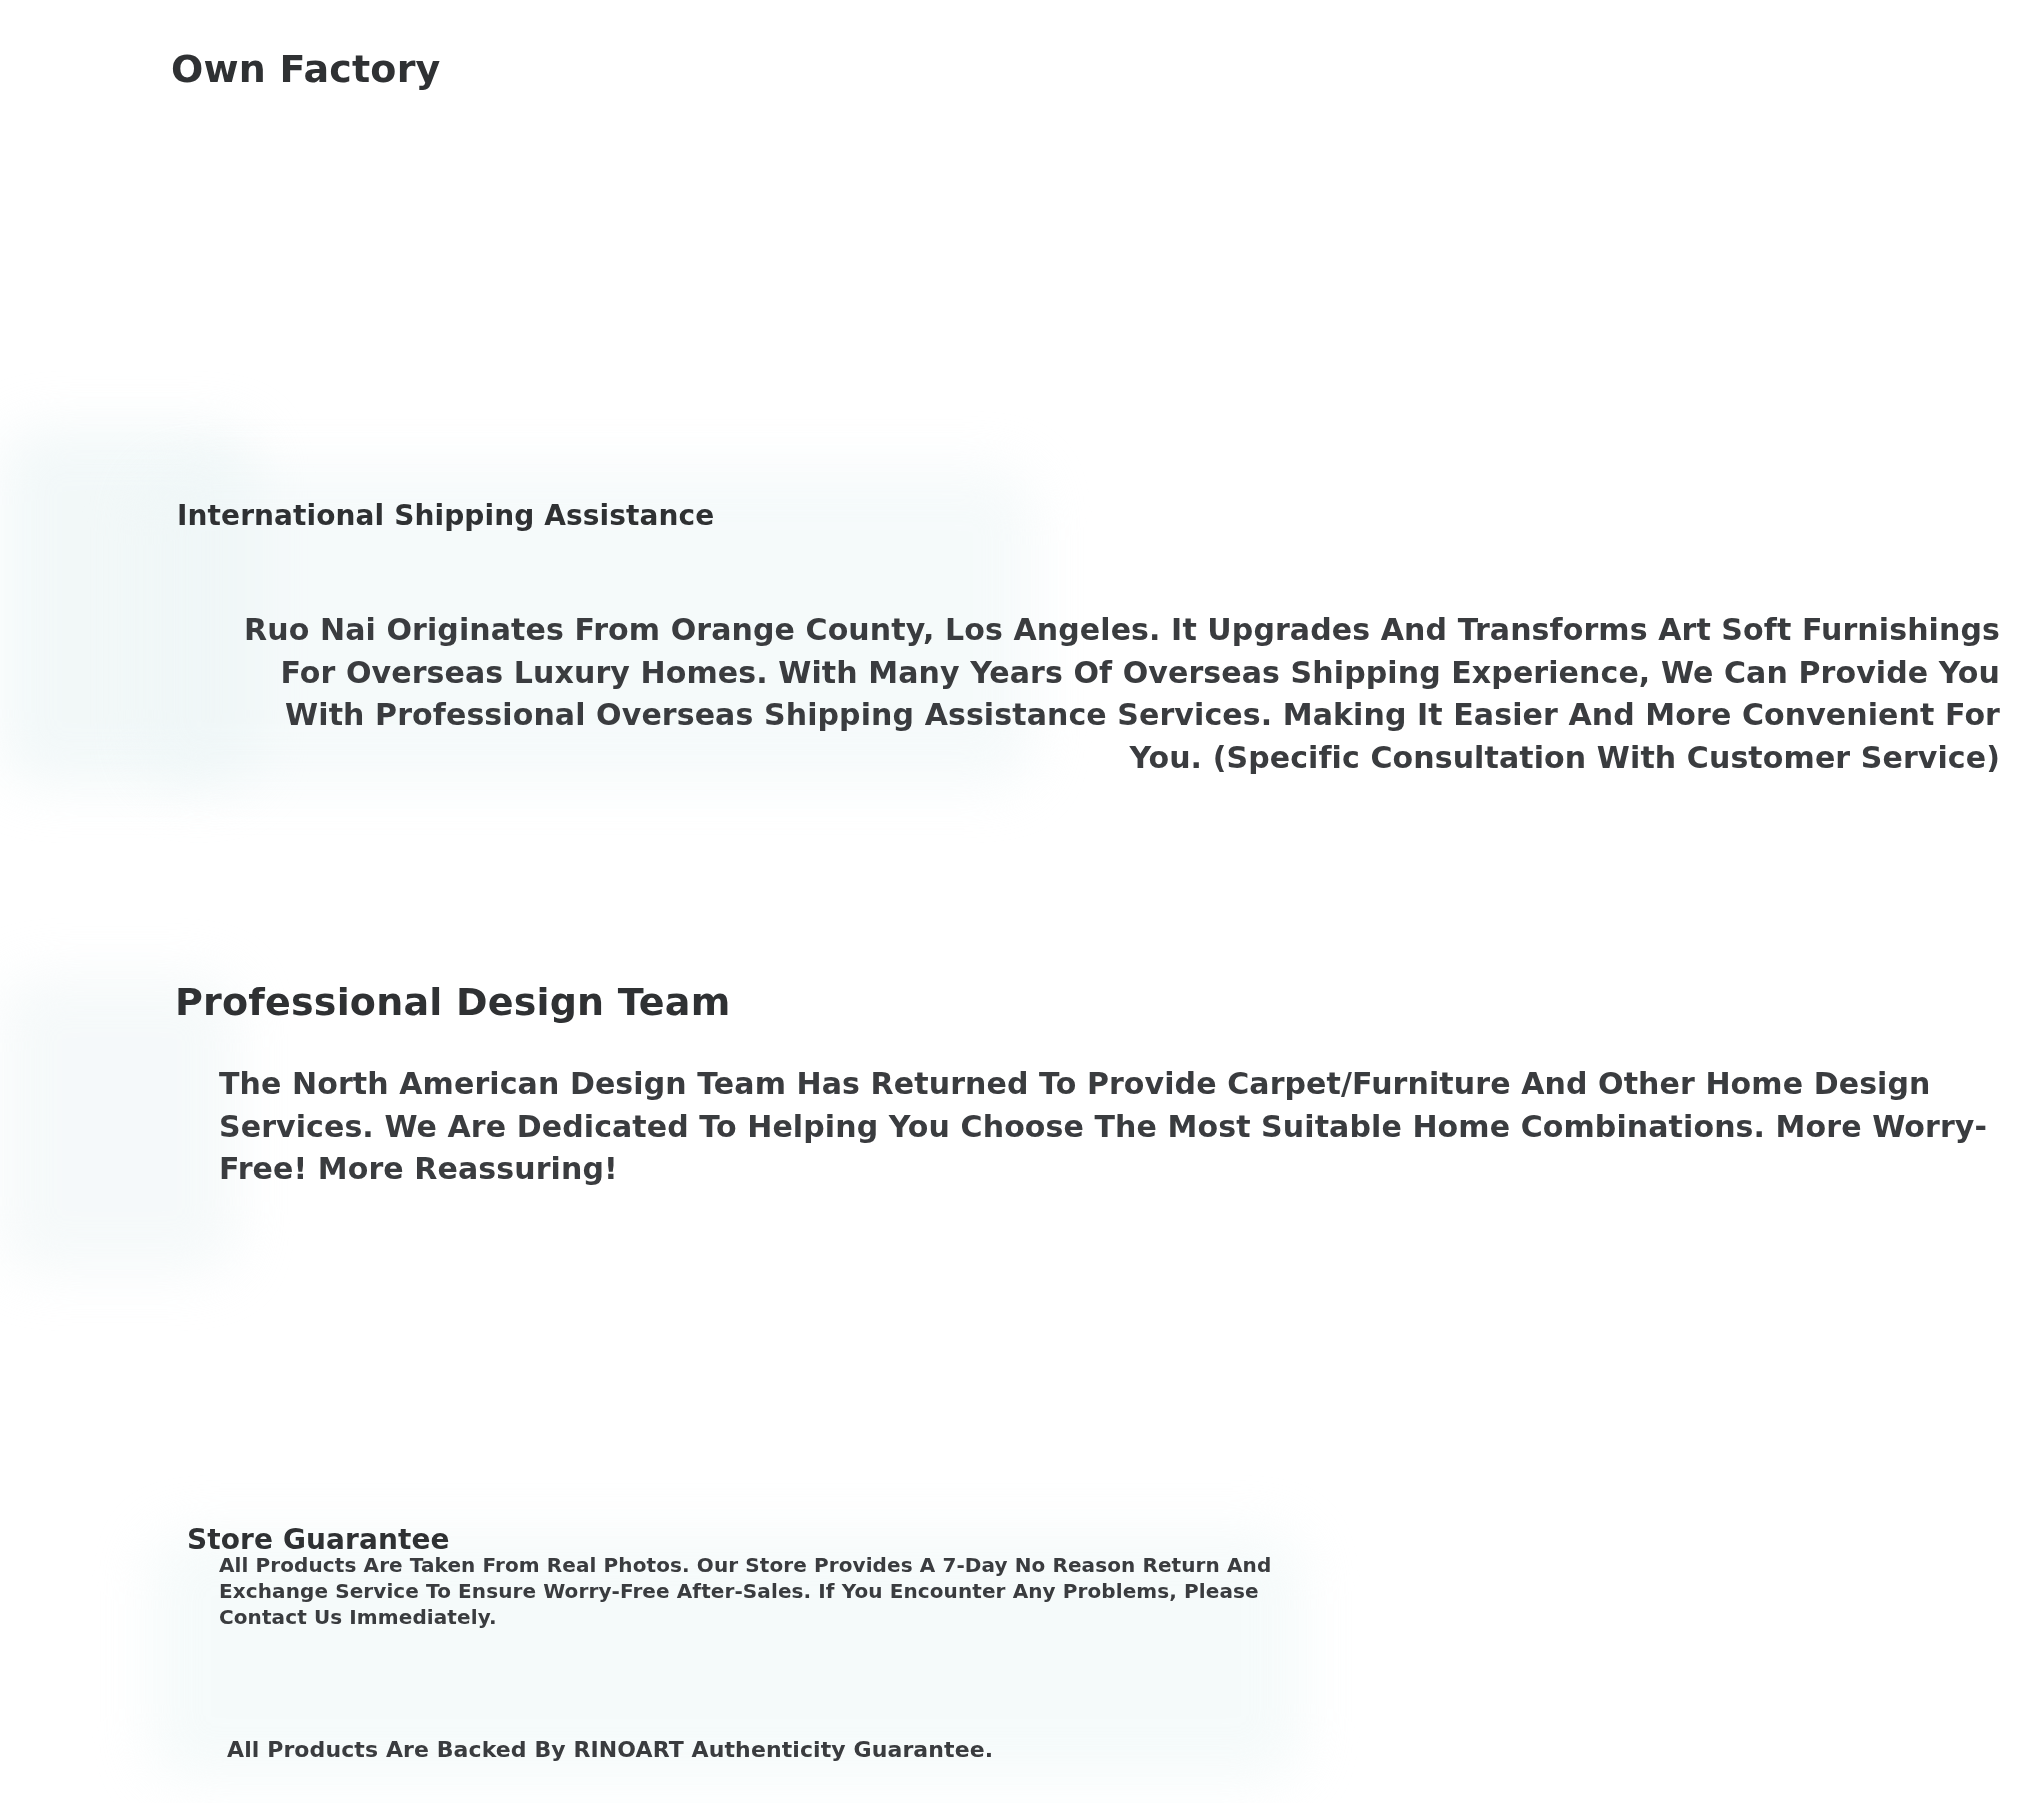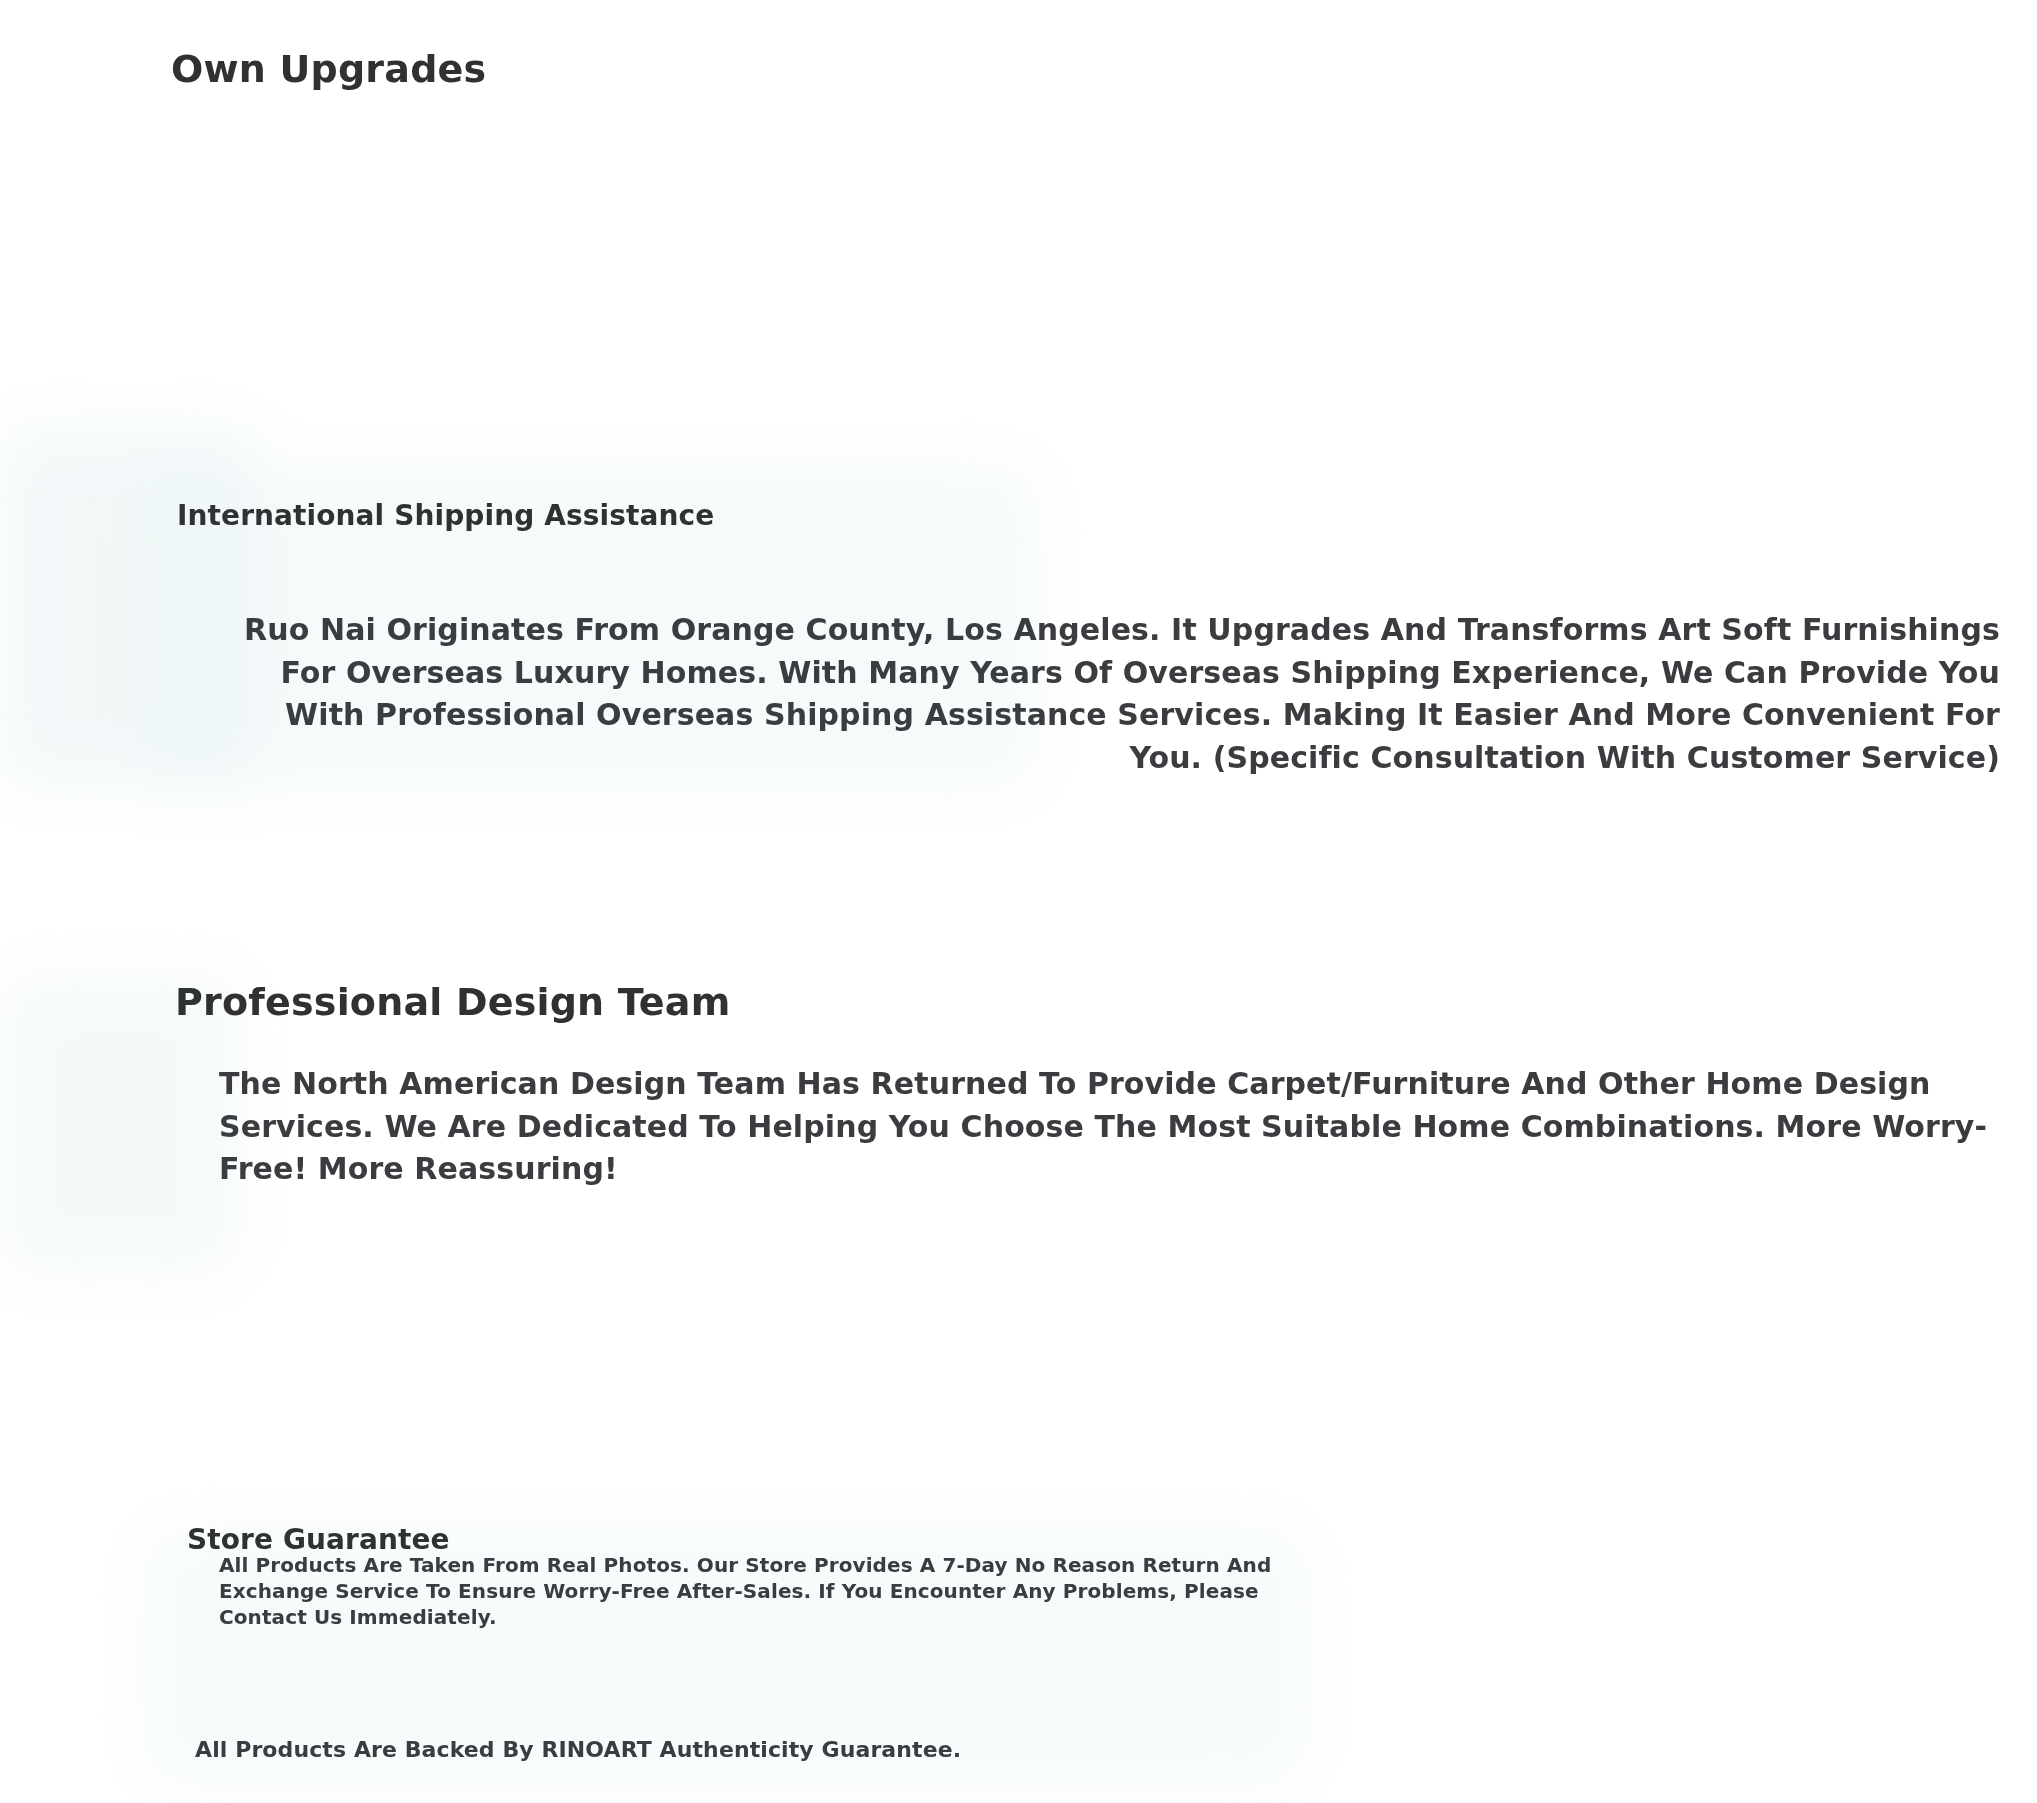--- a/index.html
+++ b/index.html
@@ -66,20 +66,21 @@
     color: #3a3c3f;
     line-height: 1.3;
     letter-spacing: 0.1px;
   }
   .footnote {
     font-size: 22px;
     font-weight: 700;
     color: #3a3c3f;
     line-height: 1.3;
     letter-spacing: 0.1px;
+    margin-left: 32px;
   }
 
   
   #sec1-title { left: 171px; top: 48px;  width: 1692px; }
   #sec1-body  { left: 219px; top: 137px; width: 1781px; }
 
   #sec2-title { left: 177px; top: 499px; width: 557px; }
   #sec2-body  { left: 219px; top: 609px; width: 1781px; text-align: right; }
 
   #sec3-title { left: 175px; top: 981px; width: 1194px; }
@@ -92,21 +93,21 @@
 </head>
 <body>
 
 <div class="page">
 
   <div class="wash wash-a"></div>
   <div class="wash wash-b"></div>
   <div class="wash wash-c"></div>
   <div class="wash wash-d"></div>
 
-  <div class="block heading-lg" id="sec1-title">Own Upgrades</div>
+  <div class="block heading-lg" id="sec1-title">Own Factory</div>
 
   <div class="block heading-md" id="sec2-title">International Shipping Assistance</div>
   <div class="block body-text" id="sec2-body">Ruo Nai Originates From Orange County, Los Angeles. It Upgrades And Transforms Art Soft Furnishings For Overseas Luxury Homes. With Many Years Of Overseas Shipping Experience, We Can Provide You With Professional Overseas Shipping Assistance Services. Making It Easier And More Convenient For You. (Specific Consultation With Customer Service)</div>
 
   <div class="block heading-lg" id="sec3-title">Professional Design Team</div>
   <div class="block body-text" id="sec3-body">The North American Design Team Has Returned To Provide Carpet/Furniture And Other Home Design Services. We Are Dedicated To Helping You Choose The Most Suitable Home Combinations. More Worry-Free! More Reassuring!</div>
 
   <div class="block heading-md" id="sec4-title">Store Guarantee</div>
   <div class="block body-text-narrow" id="sec4-body">All Products Are Taken From Real Photos. Our Store Provides A 7-Day No Reason Return And Exchange Service To Ensure Worry-Free After-Sales. If You Encounter Any Problems, Please Contact Us Immediately.</div>
   <div class="block footnote" id="sec4-note">All Products Are Backed By RINOART Authenticity Guarantee.</div>

